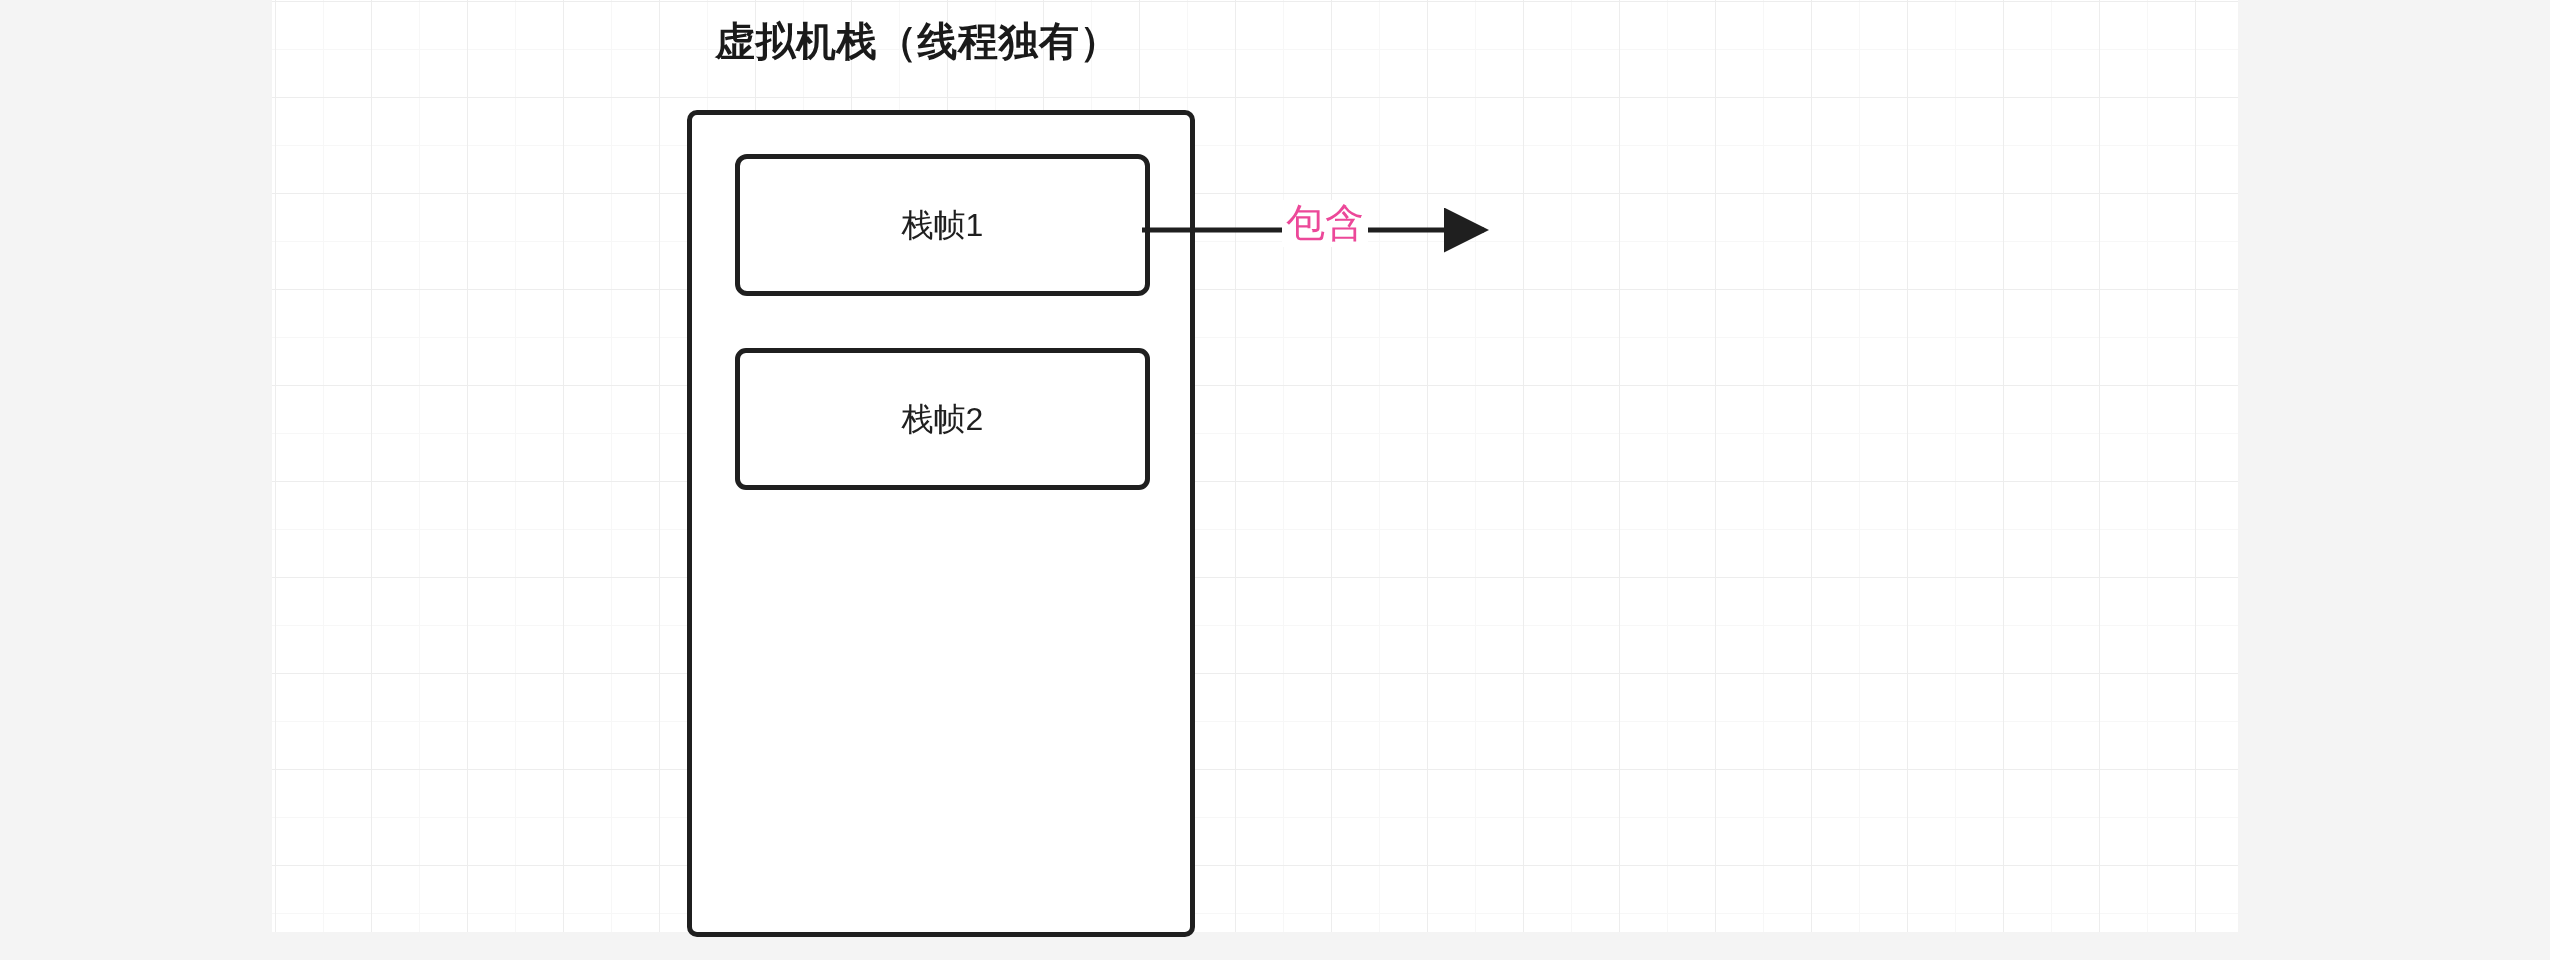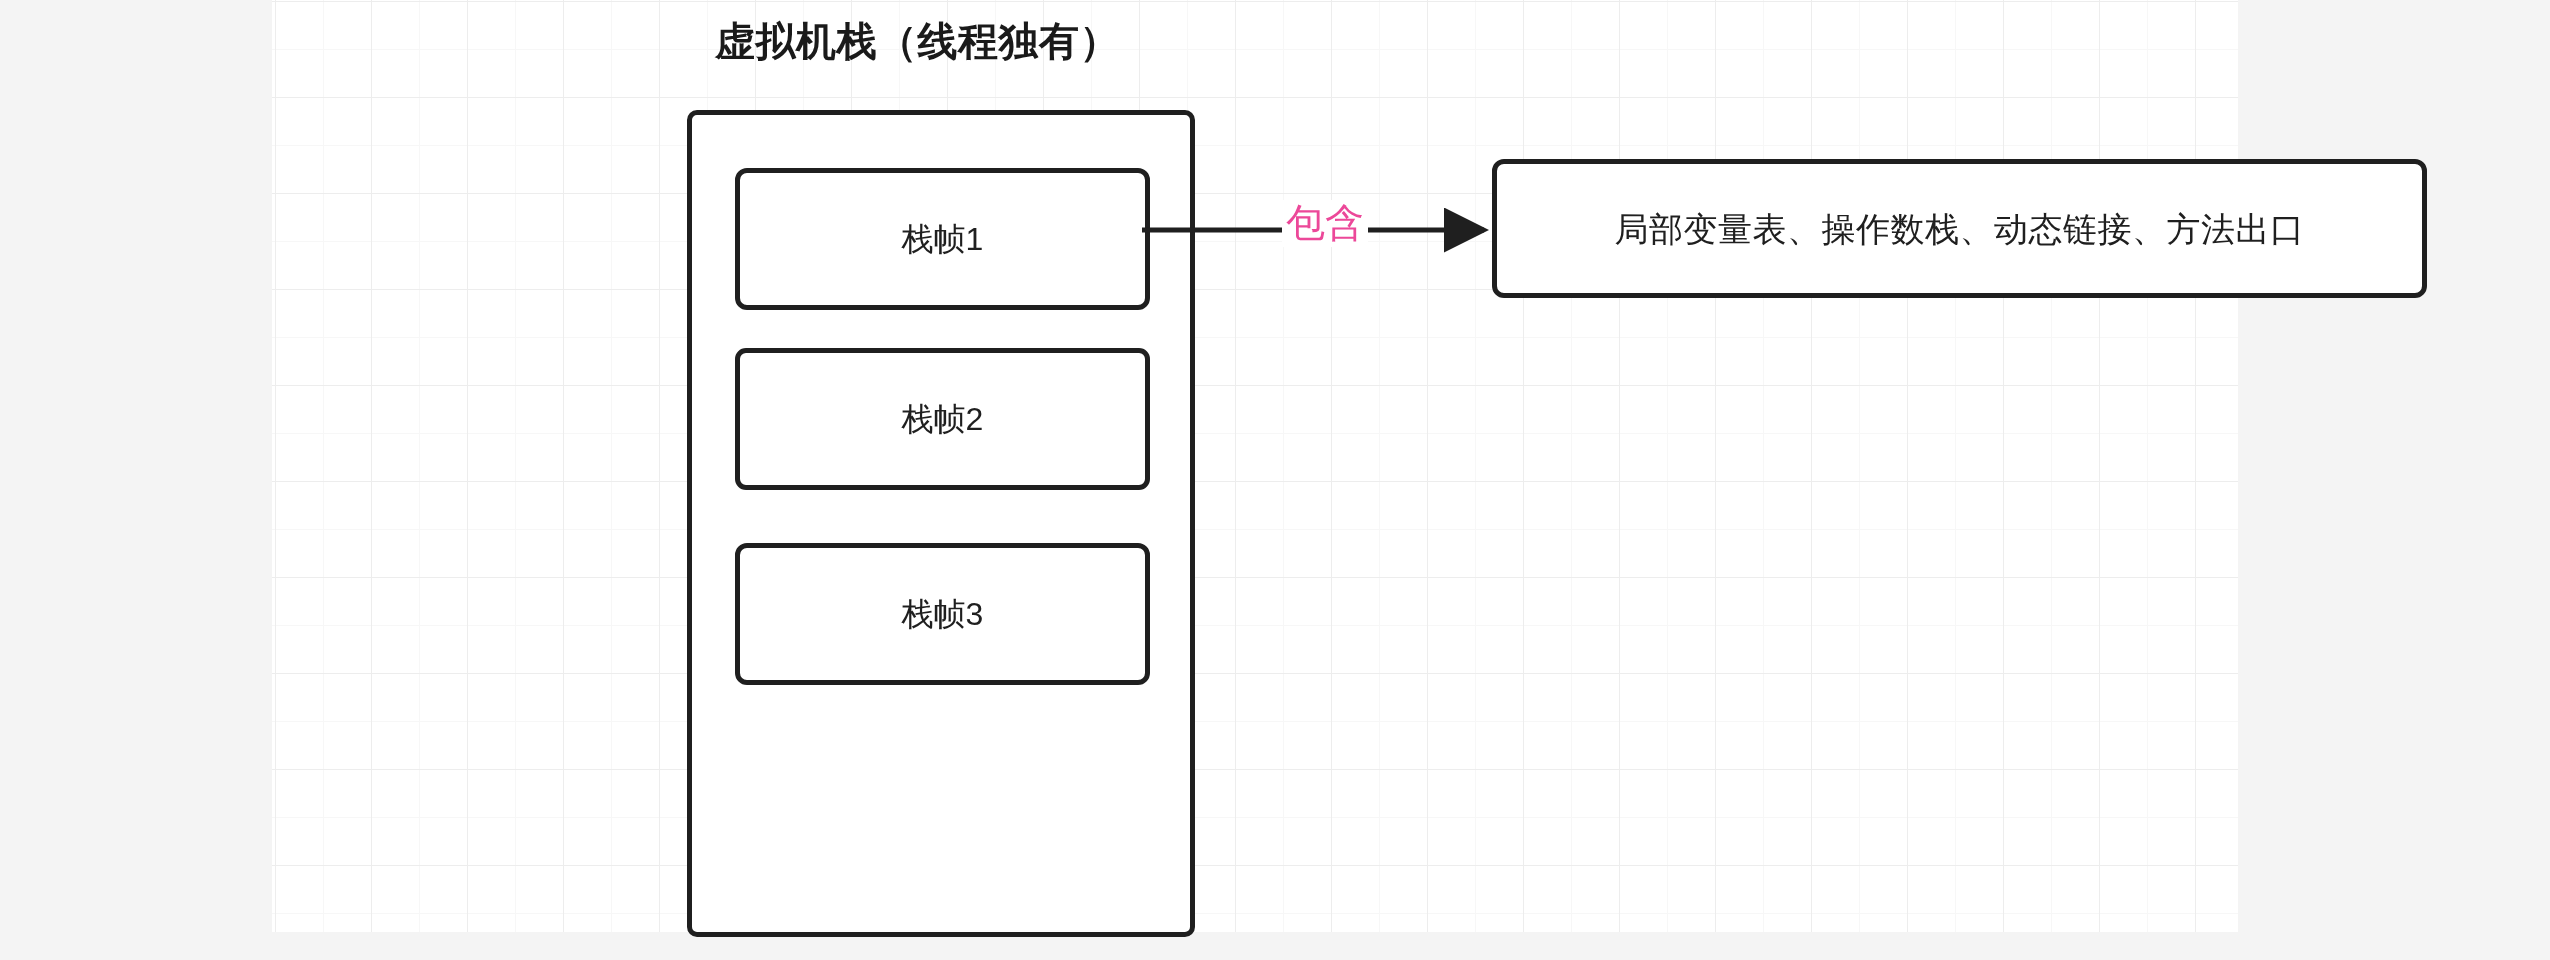--- a/index.html
+++ b/index.html
@@ -80,21 +80,21 @@
     background: #ffffff;
     display: flex;
     align-items: center;
     justify-content: center;
   }
   .stack-frame .frame-label {
     font-size: 32px;
     color: #1f1f1f;
     line-height: 1;
   }
-  #frame-1 { top: 168px; }
+  #frame-1 { top: 154px; }
   #frame-2 { top: 348px; border-radius: 11px; }
   #frame-3 { top: 543px; }
 
   
   .detail-box {
     position: absolute;
     left: 1220px;
     top: 159px;
     width: 935px;
     height: 139px;
@@ -147,33 +147,27 @@
     <div class="stack-container"></div>
 
     <div class="stack-frame" id="frame-1">
       <span class="frame-label">栈帧1</span>
     </div>
 
     <div class="stack-frame" id="frame-2">
       <span class="frame-label">栈帧2</span>
     </div>
 
-    <div class="stack-frame" id="frame-3">
-      <span class="frame-label">栈帧3</span>
-    </div>
 
     <svg class="connector" viewBox="0 0 370 170">
       <defs>
         <marker id="arrowhead" markerWidth="9" markerHeight="9" refX="8" refY="4.5" orient="auto" markerUnits="strokeWidth">
           <path d="M0,0 L9,4.5 L0,9 z" fill="#1f1f1f"></path>
         </marker>
       </defs>
       <line x1="0" y1="80" x2="342" y2="80" stroke="#1f1f1f" stroke-width="5" marker-end="url(#arrowhead)"></line>
     </svg>
 
     <div class="edge-label">包含</div>
 
-    <div class="detail-box">
-      <span class="detail-label">局部变量表、操作数栈、动态链接、方法出口</span>
-    </div>
 
   </div>
 </div>
 
 </body></html>

